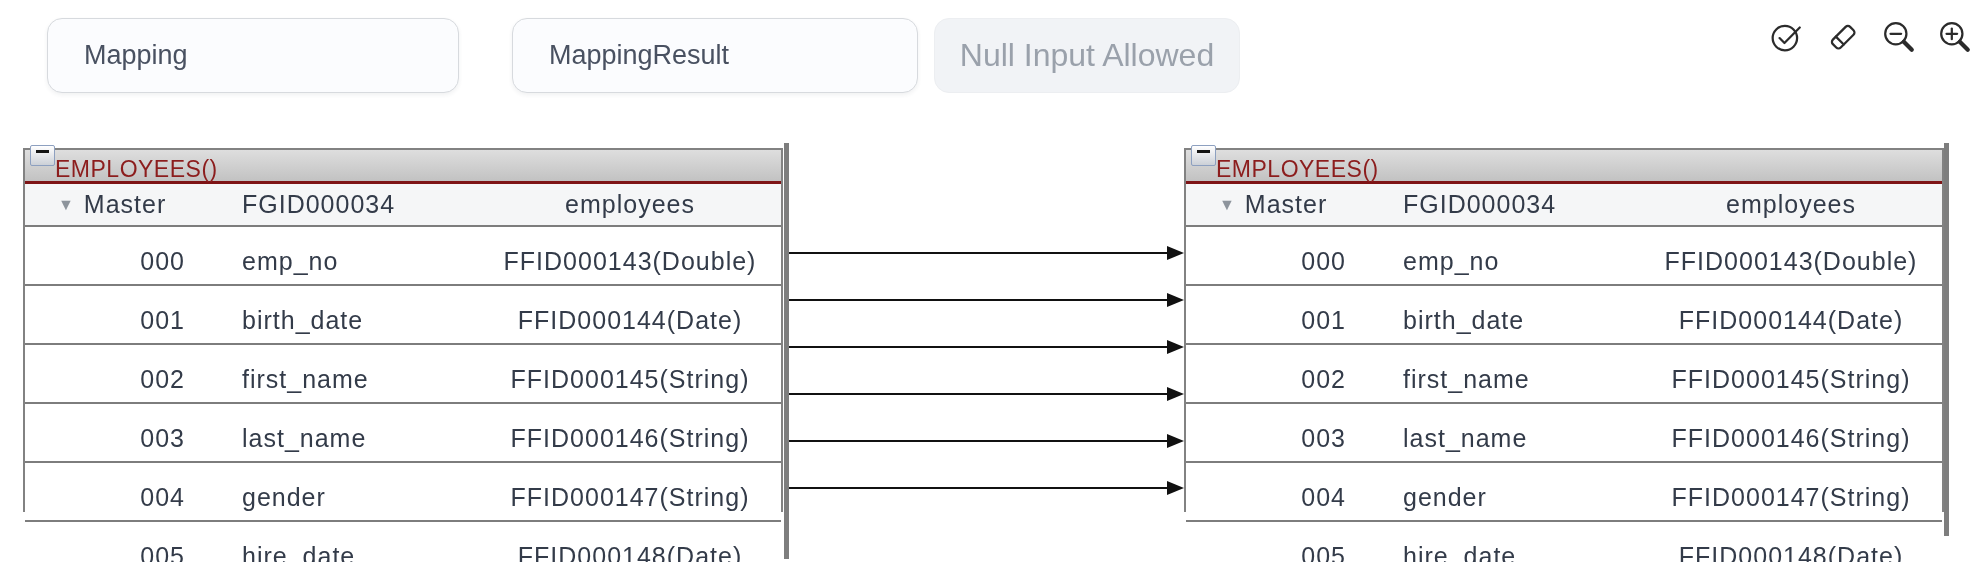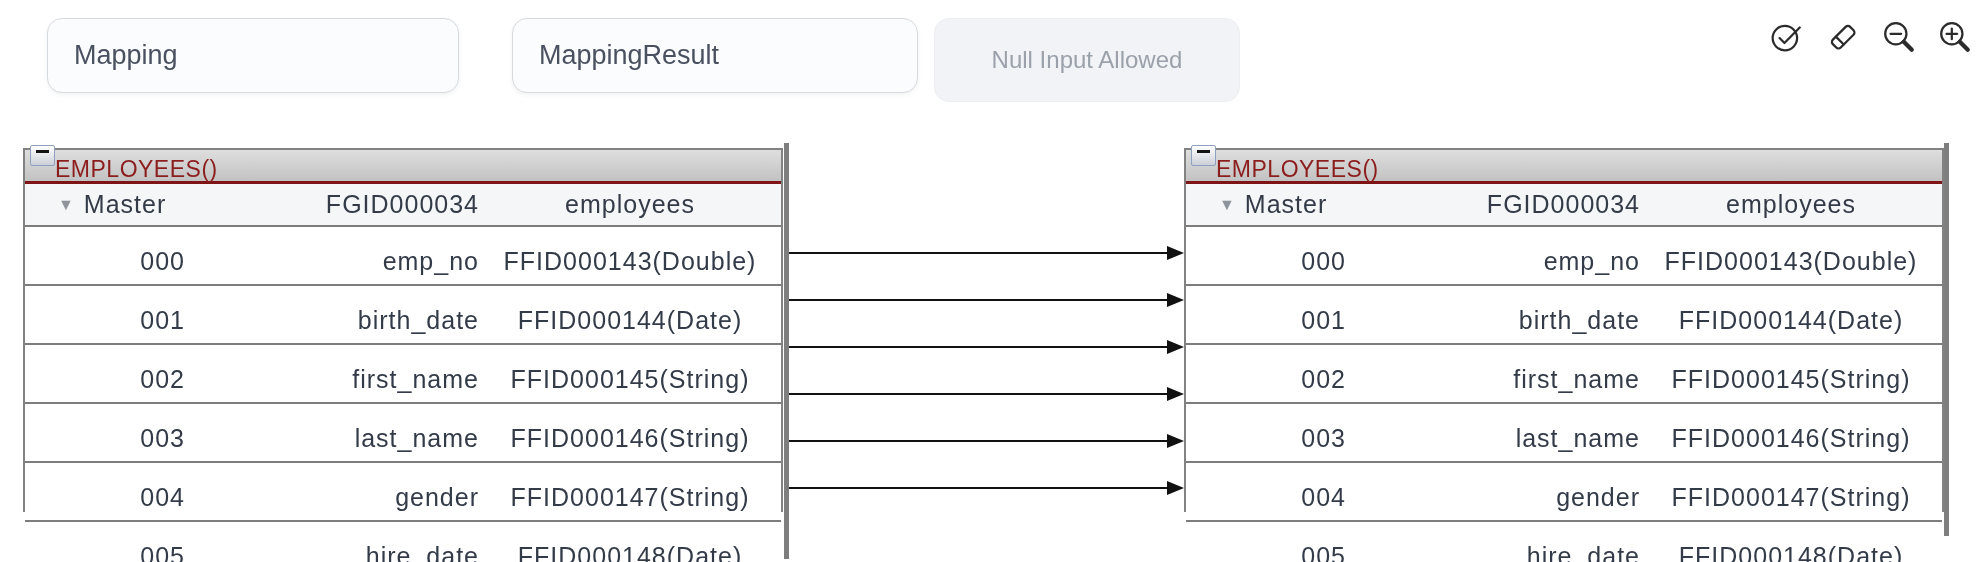--- a/index.html
+++ b/index.html
@@ -5,29 +5,29 @@
   * { margin:0; padding:0; box-sizing:border-box; }
   html,body { width:1978px; height:562px; background:#ffffff;
               font-family:"Liberation Sans","DejaVu Sans",sans-serif; overflow:hidden; }
   #stage { position:relative; width:1978px; height:562px; background:#fff; }
 
   
   .tb-input {
     position:absolute; top:18px; height:75px; border-radius:15px;
     background:#fbfcfe; border:1.5px solid #d7dade;
     font-family:inherit; font-size:27px; color:#495161;
-    padding:0 26px; outline:none;
+    padding:0 36px; outline:none;
     box-shadow:0 2px 4px rgba(40,50,70,.07);
   }
   #mapping-input { left:47px;  width:412px; }
   #result-input  { left:512px; width:406px; }
   .tb-chip {
-    position:absolute; left:934px; top:18px; width:306px; height:84px;
+    position:absolute; left:934px; top:18px; width:306px; height:75px;
     border-radius:15px; background:#f1f3f6; border:1px solid #eceef1;
-    font-family:inherit; font-size:24px; color:#9aa1ab;
+    font-family:inherit; font-size:32px; color:#9aa1ab;
     display:flex; align-items:center; justify-content:center; white-space:nowrap;
   }
   .tb-icons { position:absolute; left:1770px; top:20px; display:flex; gap:22px; align-items:center; }
   .tb-icons .icon-btn { width:34px; height:34px; color:#2b2b2b; cursor:pointer; background:none; border:none; padding:0; }
   .tb-icons svg { width:34px; height:34px; display:block; }
 
   
   .panel {
     position:absolute; top:148px; width:760px; height:364px;
     border:2px solid #828282; background:#ffffff;
@@ -59,21 +59,21 @@
   .master-col1 { display:flex; align-items:center; padding-left:33px; }
   .tri { font-size:16px; color:#8d949c; margin-right:9px; line-height:1; }
 
   .field-row {
     height:47px; background:#ffffff; border-bottom:2px solid #7d7d7d;
     display:grid; grid-template-columns:217px 237px 1fr; align-items:center;
     font-size:25px; color:#333b49; letter-spacing:1px; cursor:default;margin-top:12px;
   }
   .field-row:last-child { height:45px; border-bottom:none; }
   .cell-idx  { text-align:right; padding-right:57px; }
-  .cell-name { text-align:right; }
+  .cell-name { text-align:left; }
   .cell-id   { text-align:center; white-space:nowrap; }
 
   
   .v-divider { position:absolute; width:5px; background:#7e7e7e; }
   #divider-left  { left:784px;  top:143px; height:416px; }
   #divider-right { left:1944px; top:143px; height:393px; }
 
   .map-arrow { position:absolute; left:789px; width:395px; height:14px; }
   .map-arrow .shaft { position:absolute; left:0; right:12px; top:6px; height:2px; background:#111; }
   .map-arrow .head  {

